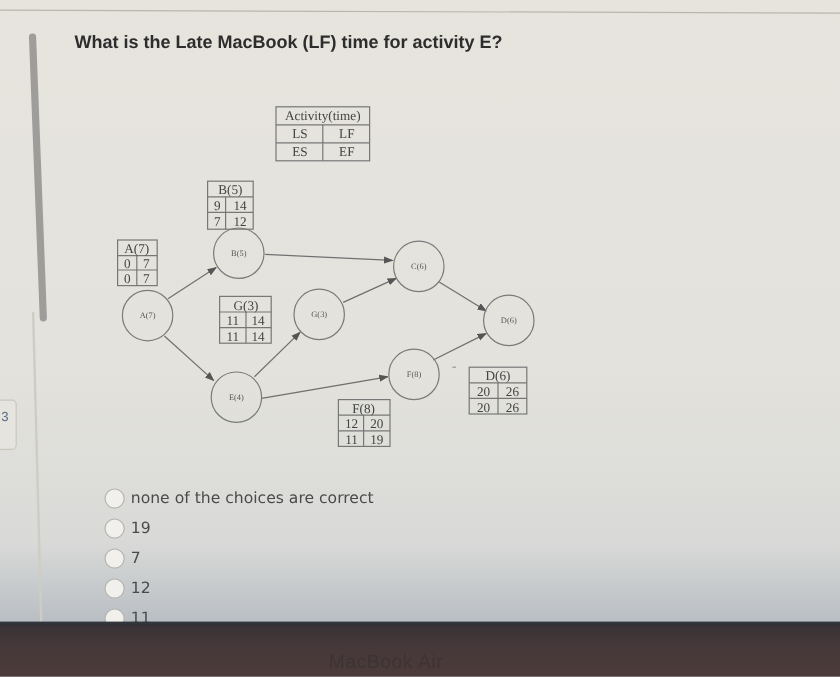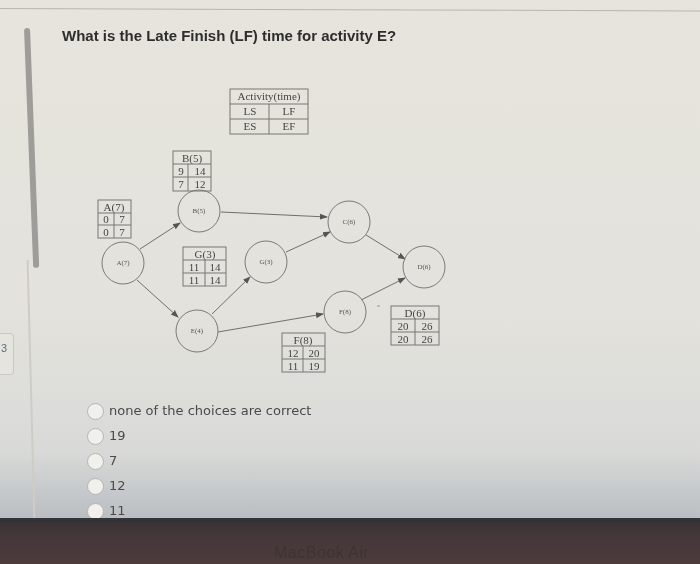--- a/index.html
+++ b/index.html
@@ -12,39 +12,39 @@
   .scrollbar { position:absolute; left:24px; top:28px; width:6px; height:240px; background:#9e9d9a; border-radius:3px; transform:rotate(-2.2deg); transform-origin:top; }
   .scrollbar-track { position:absolute; left:30px; top:260px; width:2px; height:260px; background:#cfccc5; transform:rotate(-1.5deg); }
   .side-tab { position:absolute; left:-6px; top:333px; width:18px; height:40px; border:1px solid #c9c7c0; border-radius:4px; background:#e5e4de; }
   .side-tab span { position:absolute; left:6px; top:8px; font-size:11px; color:#5a6c84; font-family:"Liberation Sans", sans-serif; }
   .question {
     position:absolute; left:62px; top:27px;
     font-family:"Liberation Sans", sans-serif; font-size:15px; font-weight:bold; color:#2d2d2d;
   }
   svg.diagram { position:absolute; left:0; top:0; }
   .choices { position:absolute; left:87px; top:403px; font-family:"DejaVu Sans", sans-serif; }
-  .choice { position:relative; height:25px; display:flex; align-items:flex-start; cursor:pointer; }
+  .choice { position:relative; height:25px; display:flex; align-items:center; cursor:pointer; }
   .radio { width:15px; height:15px; border-radius:50%; border:1px solid #b4b4b0; background:#f1f0ec; margin-right:5px; flex:none; }
   .choice-label { font-size:13px; color:#4a4a4a; }
   .bezel { position:absolute; left:0; top:520px; width:700px; height:44px;
     background: linear-gradient(180deg, #2f3136 0%, #3a3235 6%, #45383a 40%, #4c3b3a 100%); }
   .bezel-edge { position:absolute; left:0; top:518px; width:700px; height:3px; background:#32353b; }
   .brand { position:absolute; left:274px; top:544px; font-family:"Liberation Sans", sans-serif; font-size:16px; color:#3e3334; letter-spacing:0.5px; }
 </style>
 </head>
 <body>
 
 <div class="top-rule"></div>
 <div class="scrollbar"></div>
 <div class="scrollbar-track"></div>
 <div class="side-tab">
   <span>3</span>
 </div>
 
-<div class="question">What is the Late Finish (LF) time for activity E?</div>
+<div class="question">What is the Late MacBook (LF) time for activity E?</div>
 
 <svg class="diagram" width="700" height="400" font-family="Liberation Serif, serif">
   <defs>
     <marker id="arr" markerWidth="8" markerHeight="8" refX="7" refY="4" orient="auto" markerUnits="userSpaceOnUse">
       <path d="M0,1 L8,4 L0,7 Z" fill="#555"></path>
     </marker>
   </defs>
 
   <g fill="#444" font-size="11" text-anchor="middle">
     <rect x="230" y="89" width="78" height="45" fill="none" stroke="#777" stroke-width="1"></rect>

